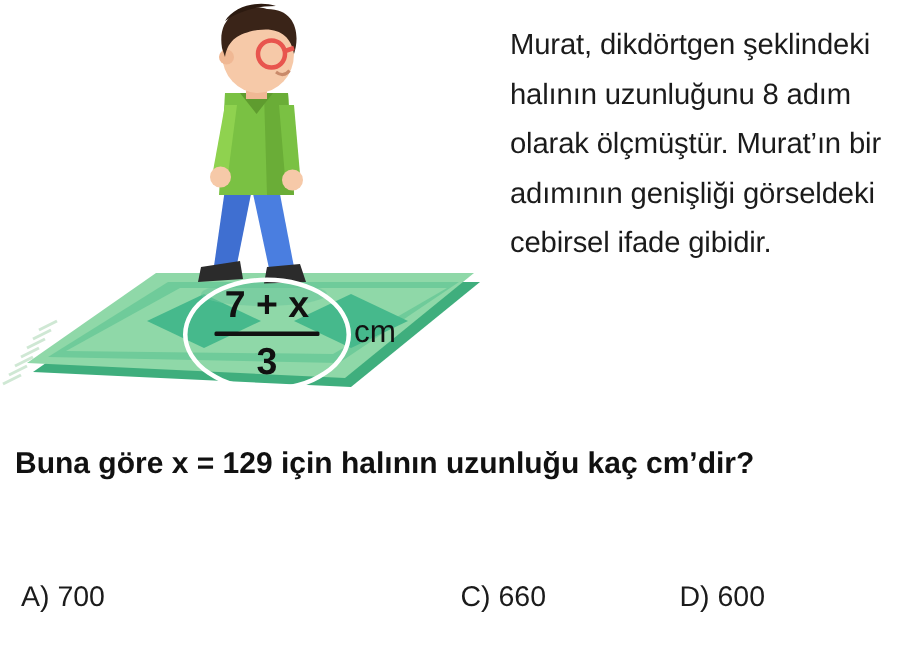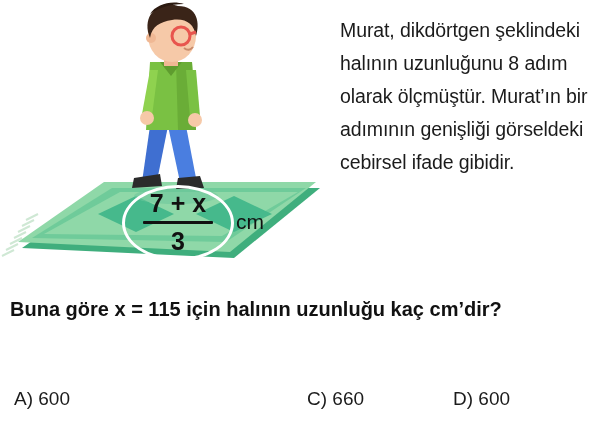--- a/index.html
+++ b/index.html
@@ -216,21 +216,21 @@
           <div class="frac-bar"></div>
           <div class="frac-den">3</div>
         </div>
       </div>
       <div class="unit">cm</div>
     </div>
 
     <div class="paragraph">Murat, dikdörtgen şeklindeki halının uzunluğunu 8 adım olarak ölçmüştür. Murat’ın bir adımının genişliği görseldeki cebirsel ifade gibidir.</div>
   </div>
 
-  <div class="question">Buna göre x = 115 için halının uzunluğu kaç cm’dir?</div>
+  <div class="question">Buna göre x = 129 için halının uzunluğu kaç cm’dir?</div>
 
   <div class="options">
-    <div class="option opt-0">A) 600</div>
+    <div class="option opt-0">A) 700</div>
     <div class="option opt-2">C) 660</div>
     <div class="option opt-3">D) 600</div>
   </div>
 
 </div>
 
 </body></html>

